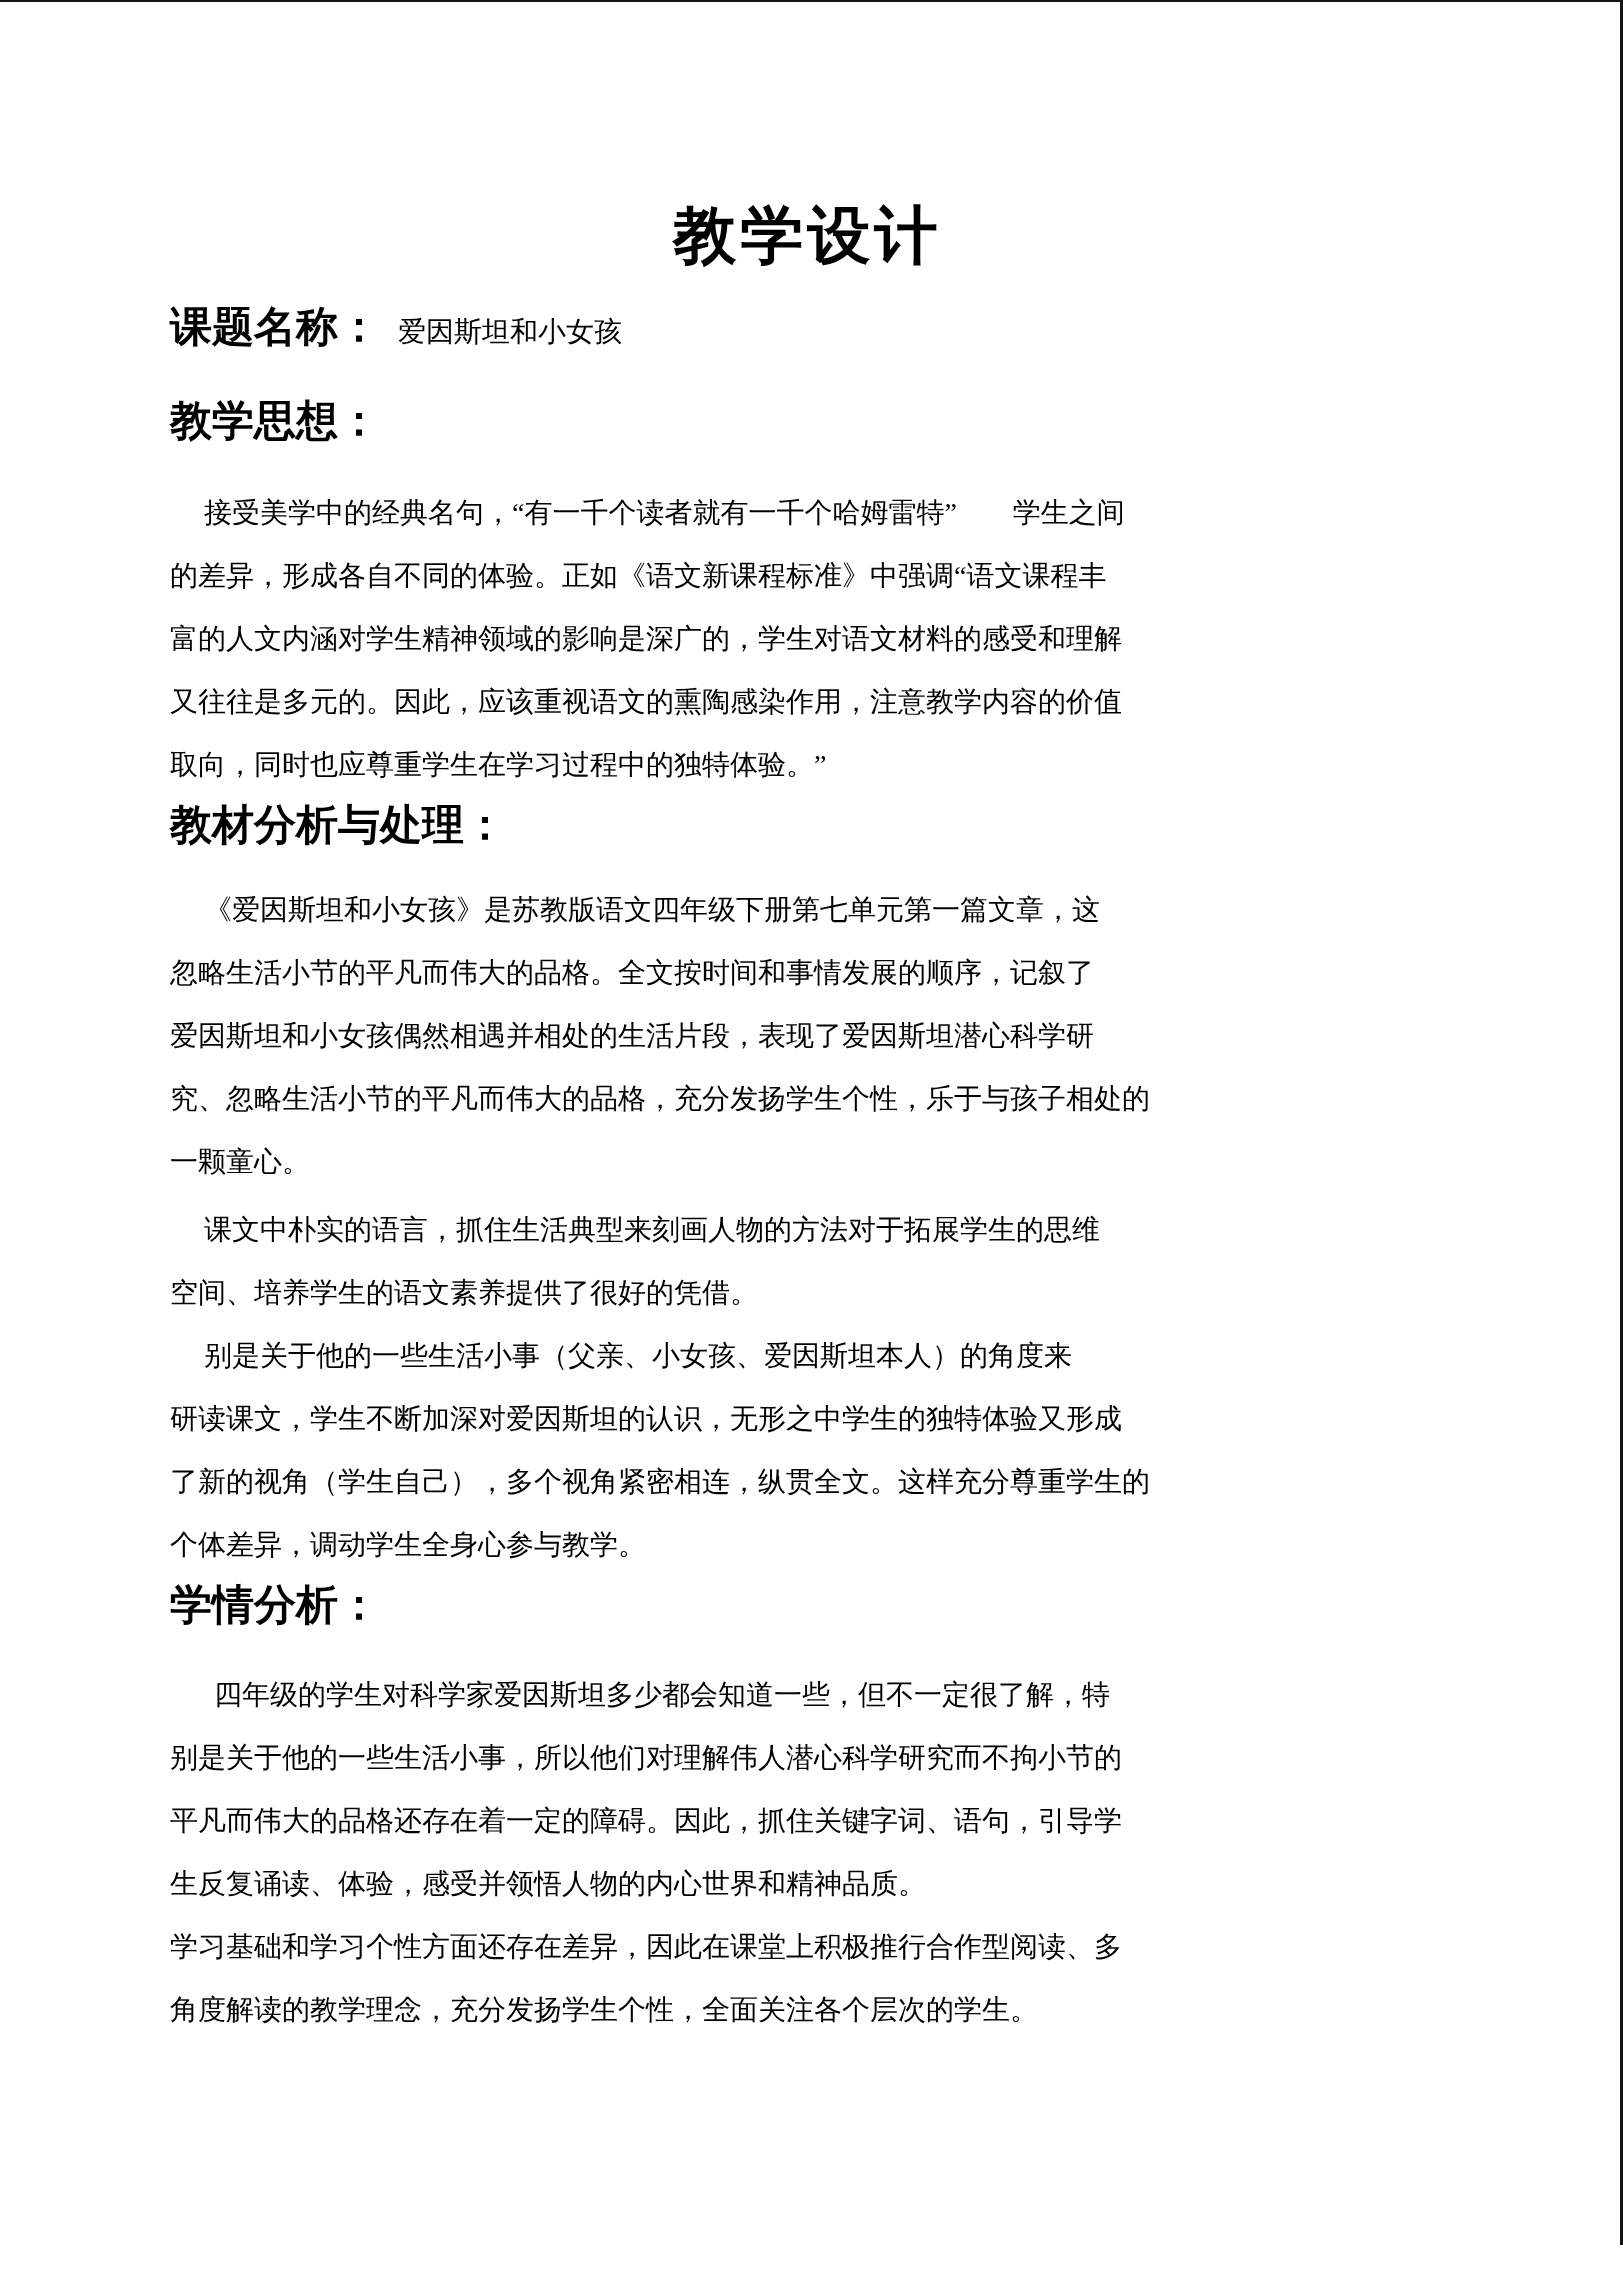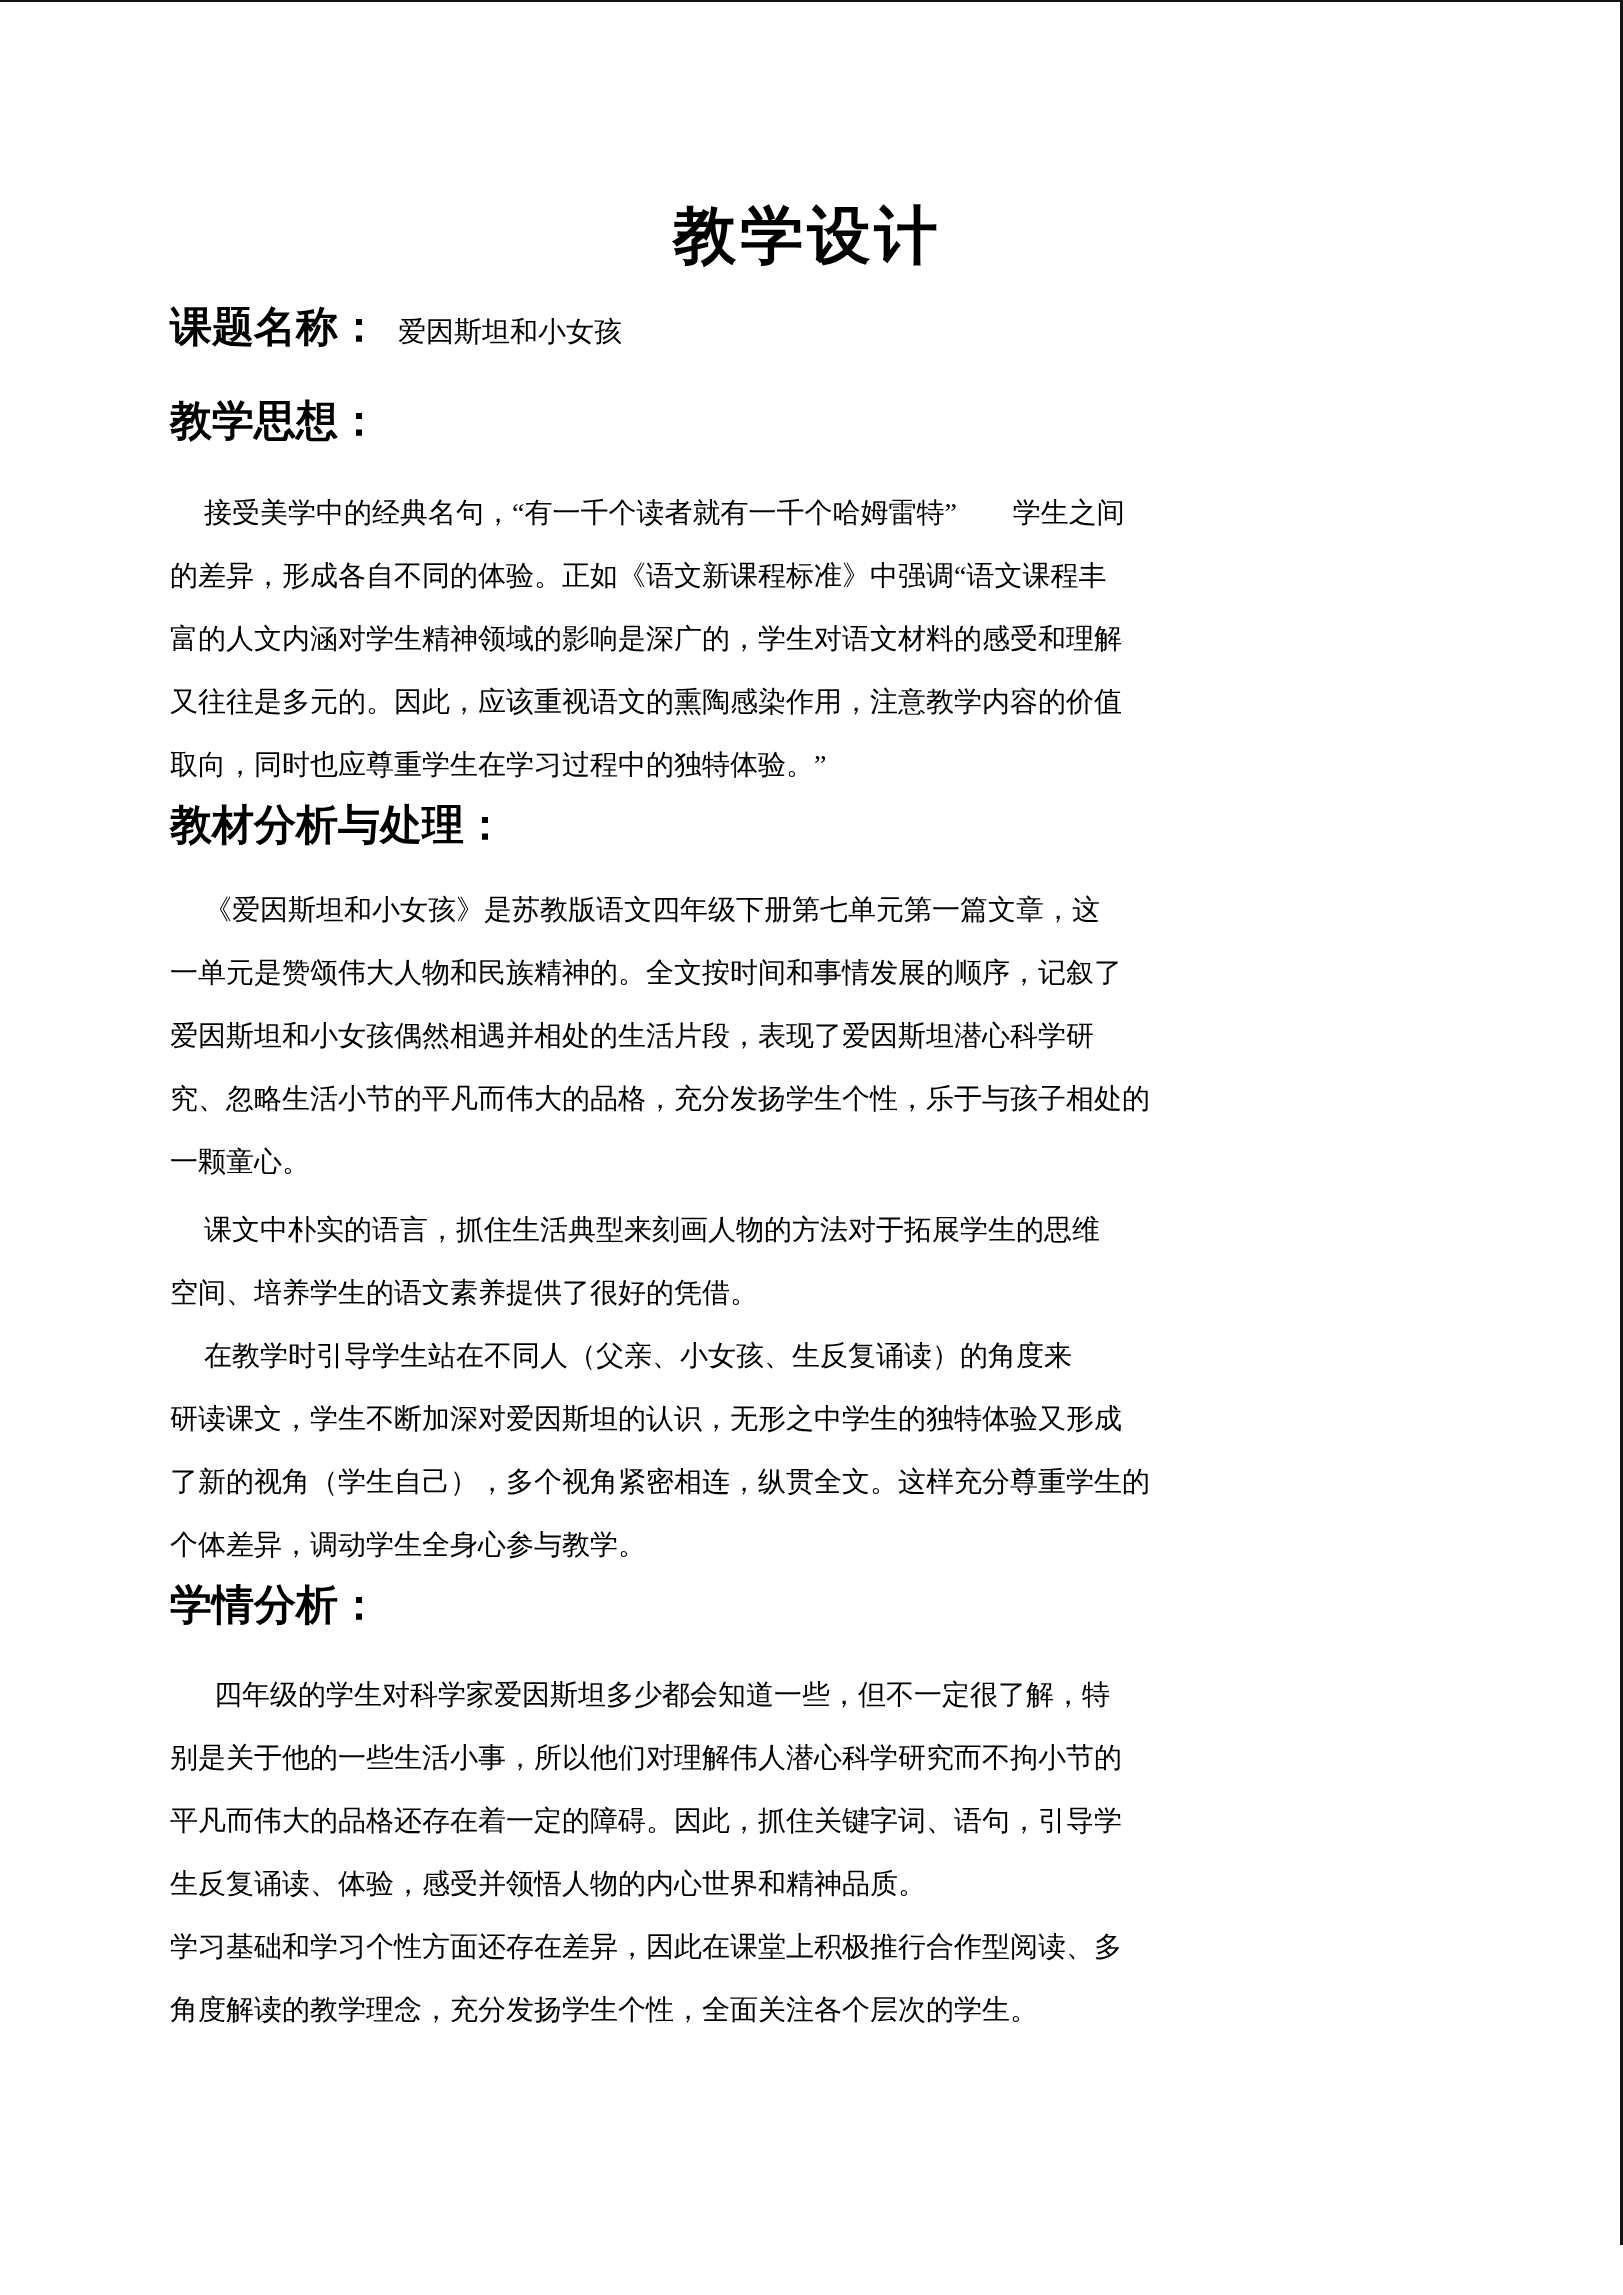--- a/index.html
+++ b/index.html
@@ -103,31 +103,31 @@
         <div class="line">富的人文内涵对学生精神领域的影响是深广的，学生对语文材料的感受和理解</div>
         <div class="line">又往往是多元的。因此，应该重视语文的熏陶感染作用，注意教学内容的价值</div>
         <div class="line">取向，同时也应尊重学生在学习过程中的独特体验。”</div>
       </div>
     </section>
 
     <section>
       <h2 class="section-heading h-material-analysis">教材分析与处理：</h2>
       <div class="para p-2-1">
         <div class="line indent">《爱因斯坦和小女孩》是苏教版语文四年级下册第七单元第一篇文章，这</div>
-        <div class="line">一单元是赞颂伟大人物和民族精神的。全文按时间和事情发展的顺序，记叙了</div>
+        <div class="line">忽略生活小节的平凡而伟大的品格。全文按时间和事情发展的顺序，记叙了</div>
         <div class="line">爱因斯坦和小女孩偶然相遇并相处的生活片段，表现了爱因斯坦潜心科学研</div>
         <div class="line">究、忽略生活小节的平凡而伟大的品格，充分发扬学生个性，乐于与孩子相处的</div>
         <div class="line">一颗童心。</div>
       </div>
       <div class="para p-2-2">
         <div class="line indent">课文中朴实的语言，抓住生活典型来刻画人物的方法对于拓展学生的思维</div>
         <div class="line">空间、培养学生的语文素养提供了很好的凭借。</div>
       </div>
       <div class="para p-2-3">
-        <div class="line indent">在教学时引导学生站在不同人（父亲、小女孩、生反复诵读）的角度来</div>
+        <div class="line indent">别是关于他的一些生活小事（父亲、小女孩、爱因斯坦本人）的角度来</div>
         <div class="line">研读课文，学生不断加深对爱因斯坦的认识，无形之中学生的独特体验又形成</div>
         <div class="line">了新的视角（学生自己），多个视角紧密相连，纵贯全文。这样充分尊重学生的</div>
         <div class="line">个体差异，调动学生全身心参与教学。</div>
       </div>
     </section>
 
     <section>
       <h2 class="section-heading h-learner-analysis">学情分析：</h2>
       <div class="para p-3-1">
         <div class="line indent-wide">四年级的学生对科学家爱因斯坦多少都会知道一些，但不一定很了解，特</div>

